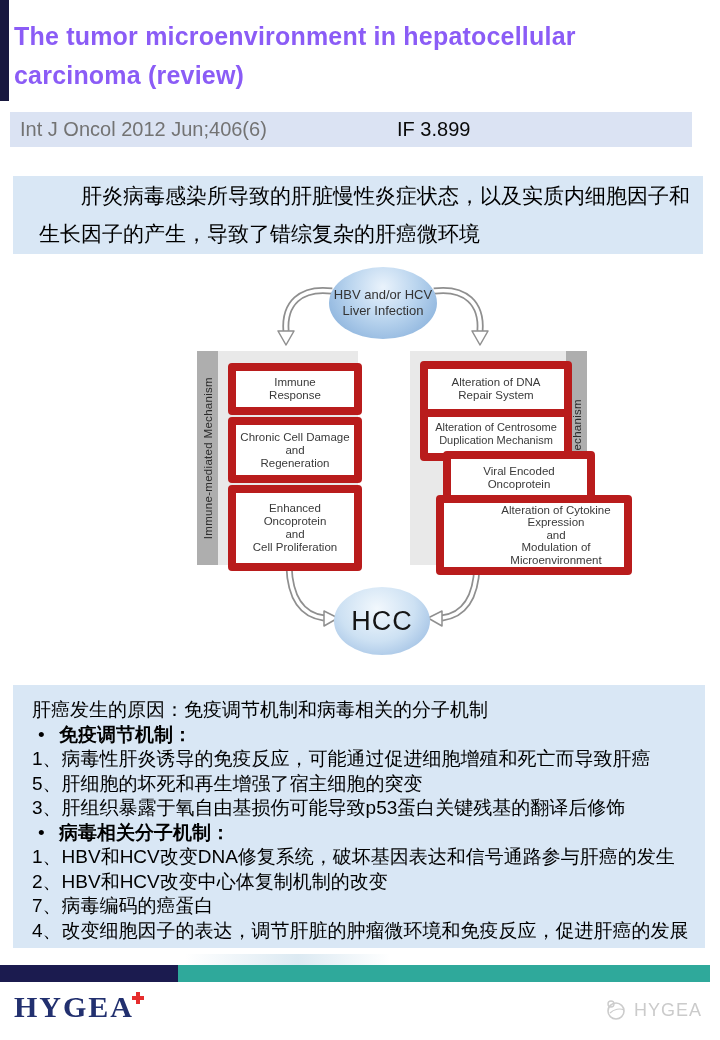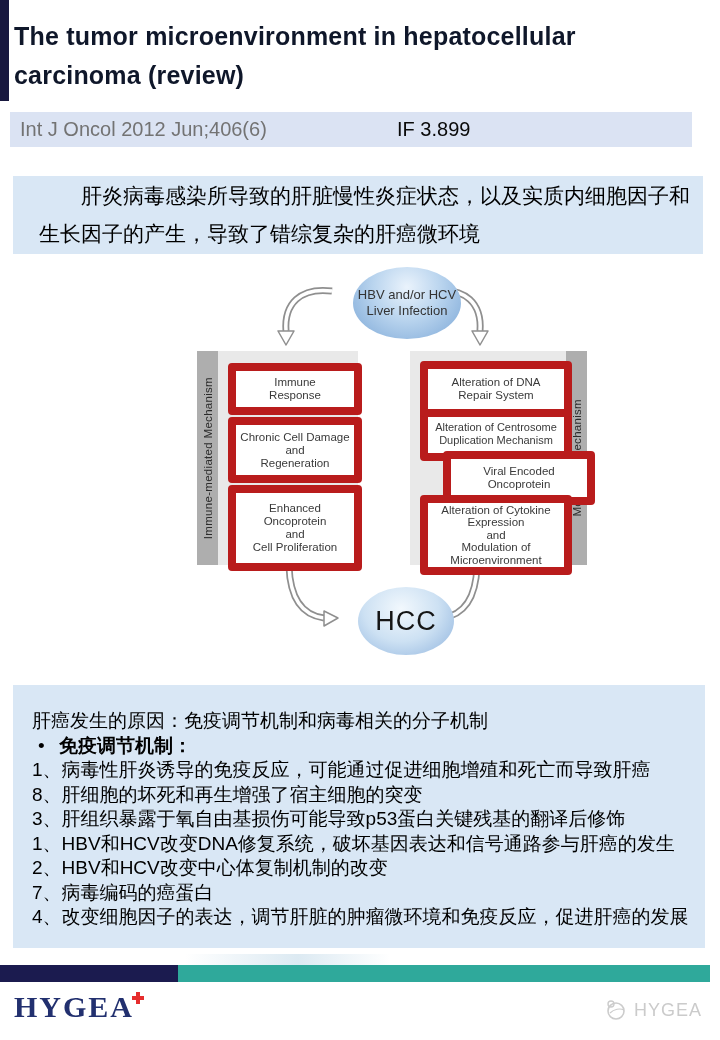--- a/index.html
+++ b/index.html
@@ -2,33 +2,33 @@
 <html><head>
 <meta charset="utf-8">
 <style>
   html,body{margin:0;padding:0;background:#fff;}
   .slide{position:relative;width:720px;height:1040px;background:#ffffff;
          font-family:"Liberation Sans","DejaVu Sans",sans-serif;overflow:hidden;}
 
   
   .accent-bar{position:absolute;left:0;top:0;width:9px;height:101px;background:#18183f;}
   .title{position:absolute;left:14px;top:17px;width:640px;font-size:25px;font-weight:700;
-         line-height:39px;color:#0f172a;letter-spacing:.2px;}
+         line-height:39px;color:#8b5cf6;letter-spacing:.2px;}
   .banner{position:absolute;left:10px;top:112px;width:682px;height:35px;background:#dbe3f3;}
   .banner .journal{position:absolute;left:10px;top:6px;font-size:20px;color:#737373;}
   .banner .impact{position:absolute;left:387px;top:6px;font-size:20px;color:#0a0a0a;}
 
   
   .intro-box{position:absolute;left:13px;top:176px;width:690px;height:78px;background:#d9e7f5;}
   .intro-text{margin:0;padding:1px 8px 0 26px;text-indent:2em;font-size:21px;line-height:38px;color:#000;}
 
   
   .arrow-layer{position:absolute;left:0;top:0;width:720px;height:1040px;pointer-events:none;}
   .node{position:absolute;display:flex;align-items:center;justify-content:center;
-        text-align:center;border-radius:50%;margin-left:24px;}
+        text-align:center;border-radius:50%;}
   .node-top{left:329px;top:267px;width:108px;height:72px;font-size:13px;line-height:16px;color:#333;
         white-space:pre-line;
         background:radial-gradient(ellipse at 50% 28%, #eaf3fc 0%, #b9d4ee 45%, #7aa6d6 100%);}
   .node-hcc{left:334px;top:587px;width:96px;height:68px;font-size:27px;color:#151515;letter-spacing:1px;
         background:radial-gradient(ellipse at 45% 32%, #f2f8fd 0%, #cde1f3 50%, #8db2dd 100%);}
   .panel{position:absolute;background:#e9e9e9;}
   .panel-left{left:197px;top:351px;width:161px;height:214px;}
   .panel-right{left:410px;top:351px;width:177px;height:214px;}
   .sidebar{position:absolute;top:0;width:21px;height:100%;background:#aeaeae;
            display:flex;align-items:center;justify-content:center;}
@@ -38,25 +38,25 @@
            letter-spacing:.3px;white-space:nowrap;}
   .dbox{position:absolute;background:#fff;border:8px solid #b91c1c;border-radius:4px;
         display:flex;align-items:center;justify-content:center;text-align:center;
         font-size:11.5px;line-height:13px;color:#3a3a3a;white-space:pre-line;}
   .lbox1{left:228px;top:363px;width:118px;height:36px;}
   .lbox2{left:228px;top:417px;width:118px;height:50px;}
   .lbox3{left:228px;top:485px;width:118px;height:70px;}
   .rbox1{left:420px;top:361px;width:136px;height:40px;}
   .rbox2{left:420px;top:407px;width:136px;height:38px;font-size:11px;}
   .rbox3{left:420px;top:451px;width:136px;height:38px;margin-left:23px;}
-  .rbox4{left:420px;top:495px;width:136px;height:64px;line-height:12.5px;}
+  .rbox4{left:436px;top:495px;width:136px;height:64px;line-height:12.5px;padding-left:44px;}
 
   
   .notes-box{position:absolute;left:13px;top:685px;width:692px;height:263px;background:#d9e7f5;
-             padding-top:24px;box-sizing:border-box;}
+             padding-top:13px;box-sizing:border-box;}
   .note-line{padding-left:19px;font-size:19px;line-height:24.5px;color:#000;white-space:nowrap;}
   .bullet-line{font-weight:700;}
   .bullet{display:inline-block;width:27px;padding-left:6px;box-sizing:border-box;font-weight:400;}
 
   
   .bar-glow{position:absolute;left:185px;top:954px;width:205px;height:11px;
             background:linear-gradient(90deg, rgba(220,232,242,0) 0%, rgba(214,230,240,.85) 55%, rgba(228,240,246,0) 100%);}
   .bar-navy{position:absolute;left:0;top:965px;width:178px;height:17px;background:#1b1b4f;}
   .bar-teal{position:absolute;left:178px;top:965px;width:532px;height:17px;background:#2fa99b;}
   .logo{position:absolute;left:14px;top:990px;font-family:"Liberation Serif","DejaVu Serif",serif;
@@ -148,22 +148,23 @@
 and
 Modulation of
 Microenvironment</div>
 
   <div class="node node-hcc">HCC</div>
 
   <div class="notes-box">
     <div class="note-line">肝癌发生的原因：免疫调节机制和病毒相关的分子机制</div>
     <div class="note-line bullet-line"><span class="bullet">•</span><span>免疫调节机制：</span></div>
     <div class="note-line">1、病毒性肝炎诱导的免疫反应，可能通过促进细胞增殖和死亡而导致肝癌</div>
-    <div class="note-line">8、肝细胞的坏死和再生增强了宿主细胞的突变</div>
+    <div class="note-line">5、肝细胞的坏死和再生增强了宿主细胞的突变</div>
     <div class="note-line">3、肝组织暴露于氧自由基损伤可能导致p53蛋白关键残基的翻译后修饰</div>
+    <div class="note-line bullet-line"><span class="bullet">•</span><span>病毒相关分子机制：</span></div>
     <div class="note-line">1、HBV和HCV改变DNA修复系统，破坏基因表达和信号通路参与肝癌的发生</div>
     <div class="note-line">2、HBV和HCV改变中心体复制机制的改变</div>
     <div class="note-line">7、病毒编码的癌蛋白</div>
     <div class="note-line">4、改变细胞因子的表达，调节肝脏的肿瘤微环境和免疫反应，促进肝癌的发展</div>
   </div>
 
   <div class="bar-glow"></div>
   <div class="bar-navy"></div>
   <div class="bar-teal"></div>
 

